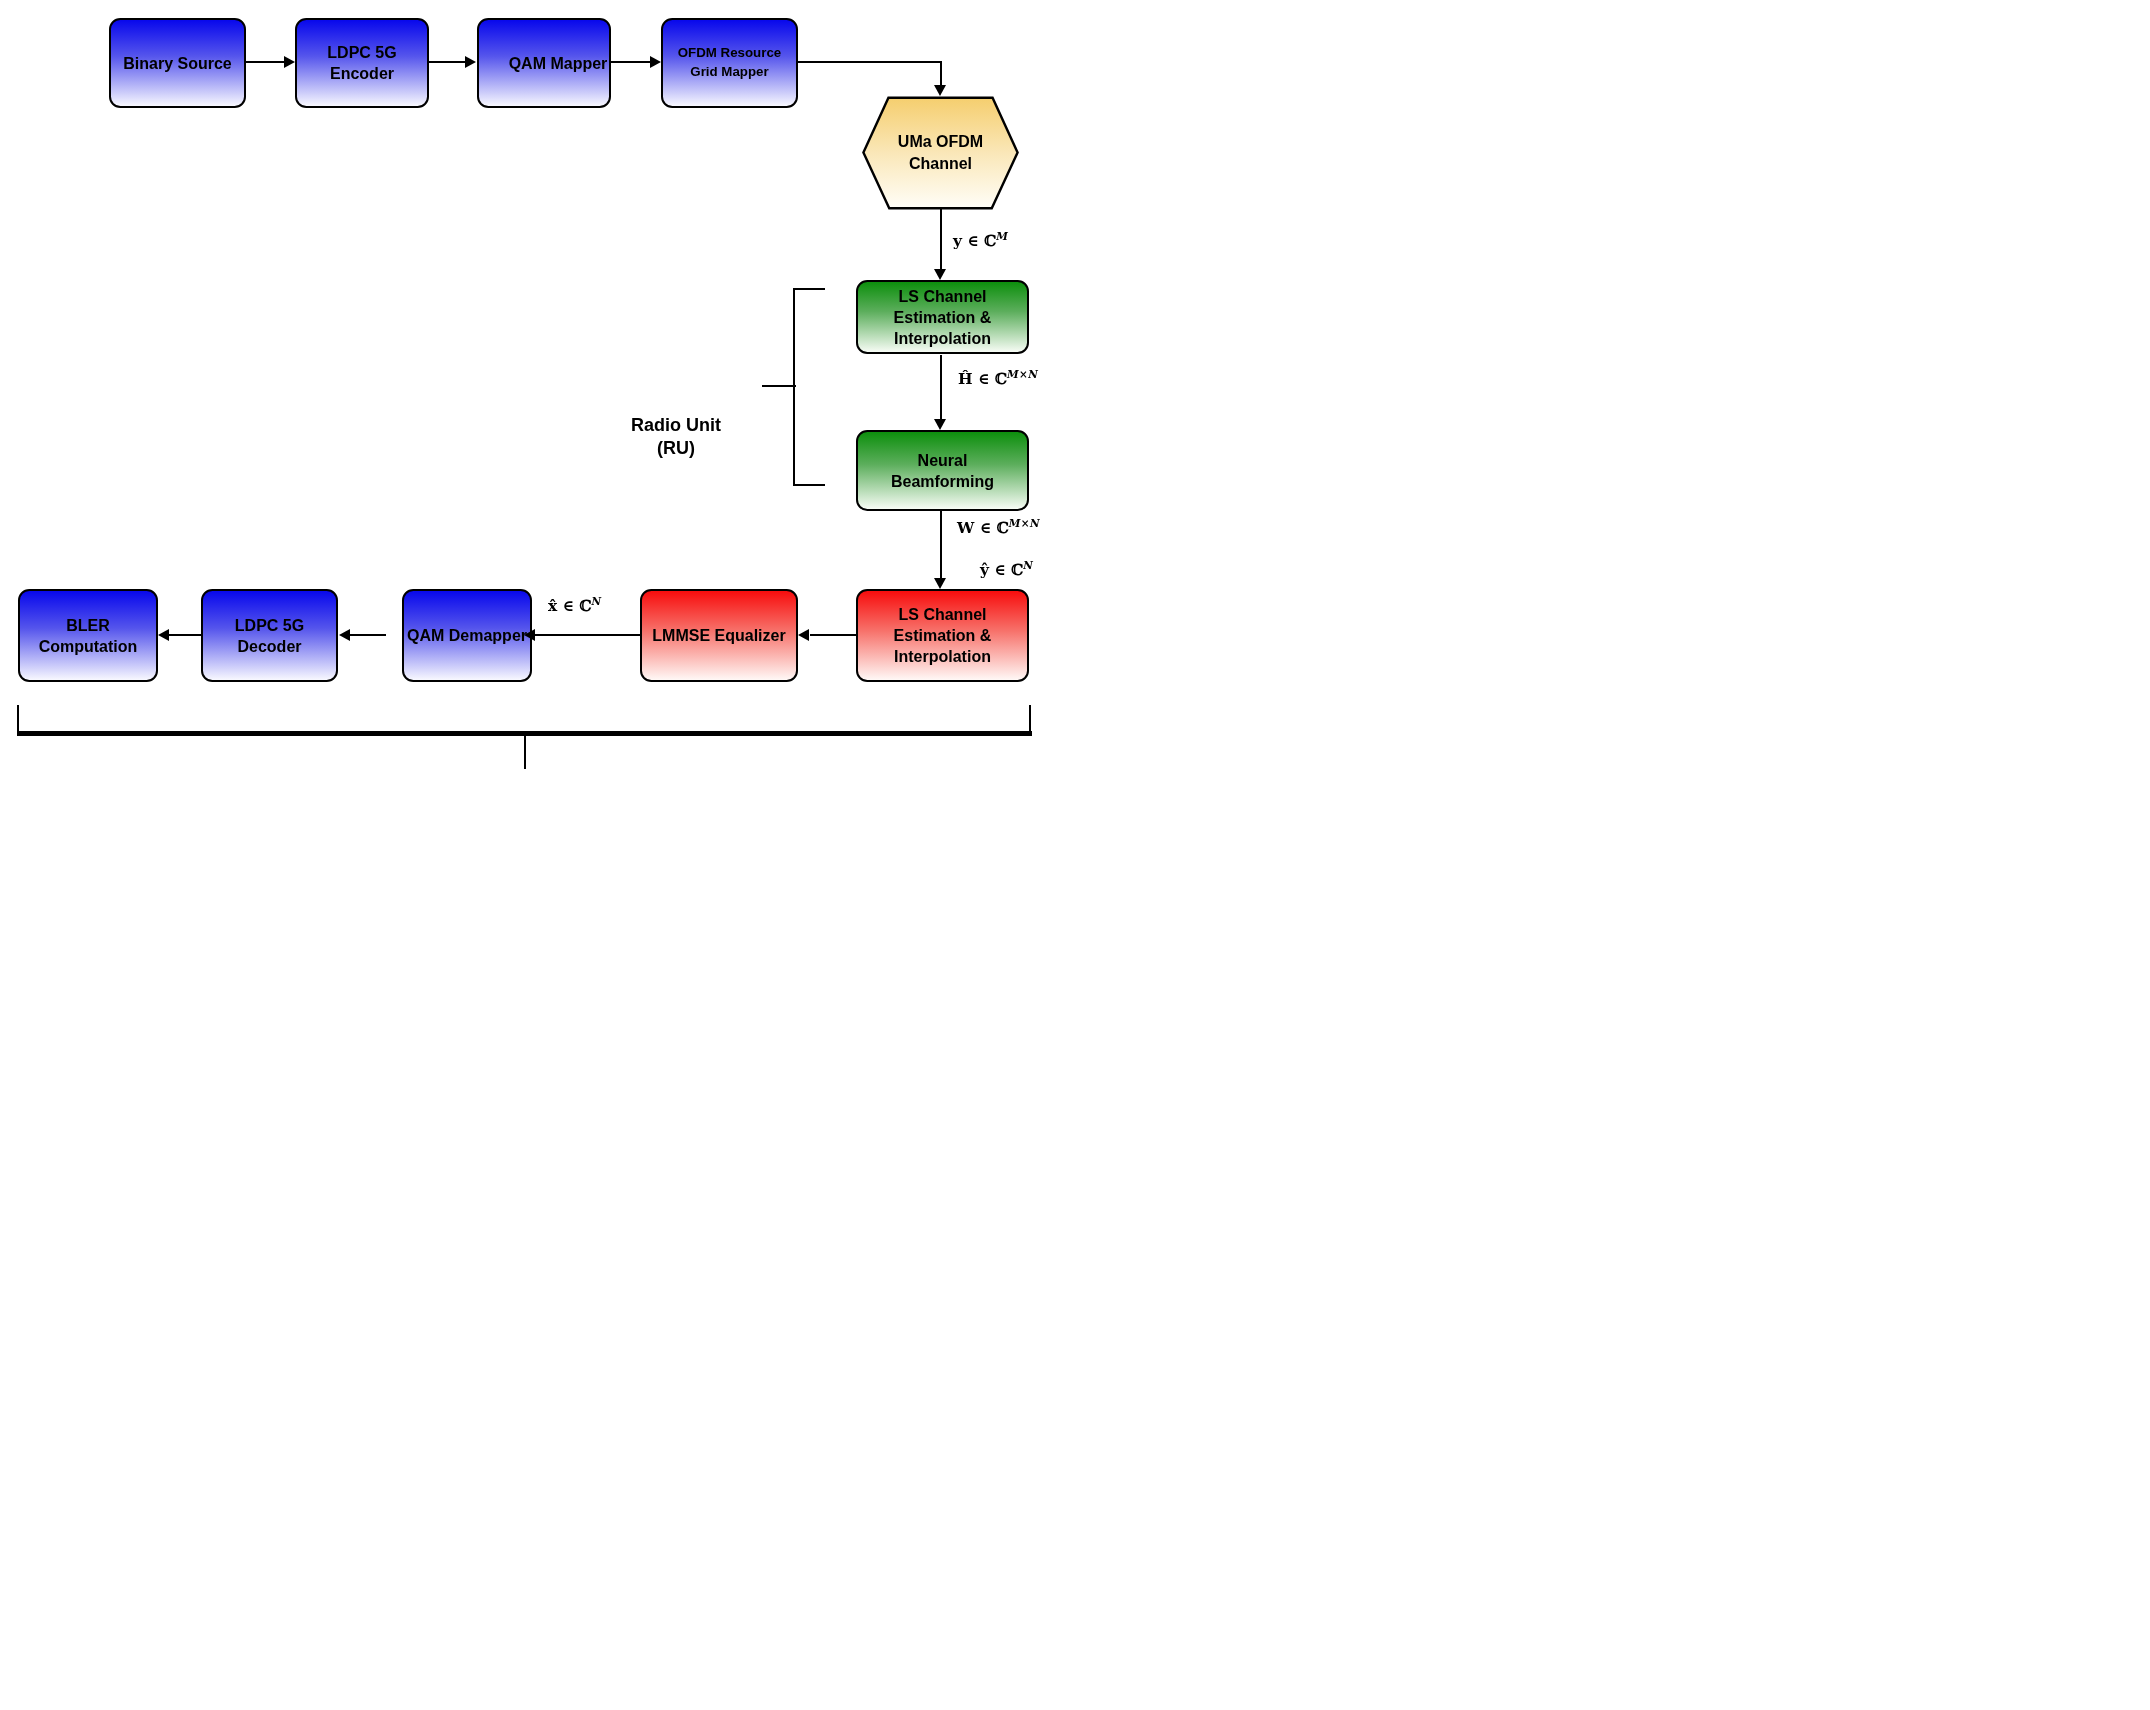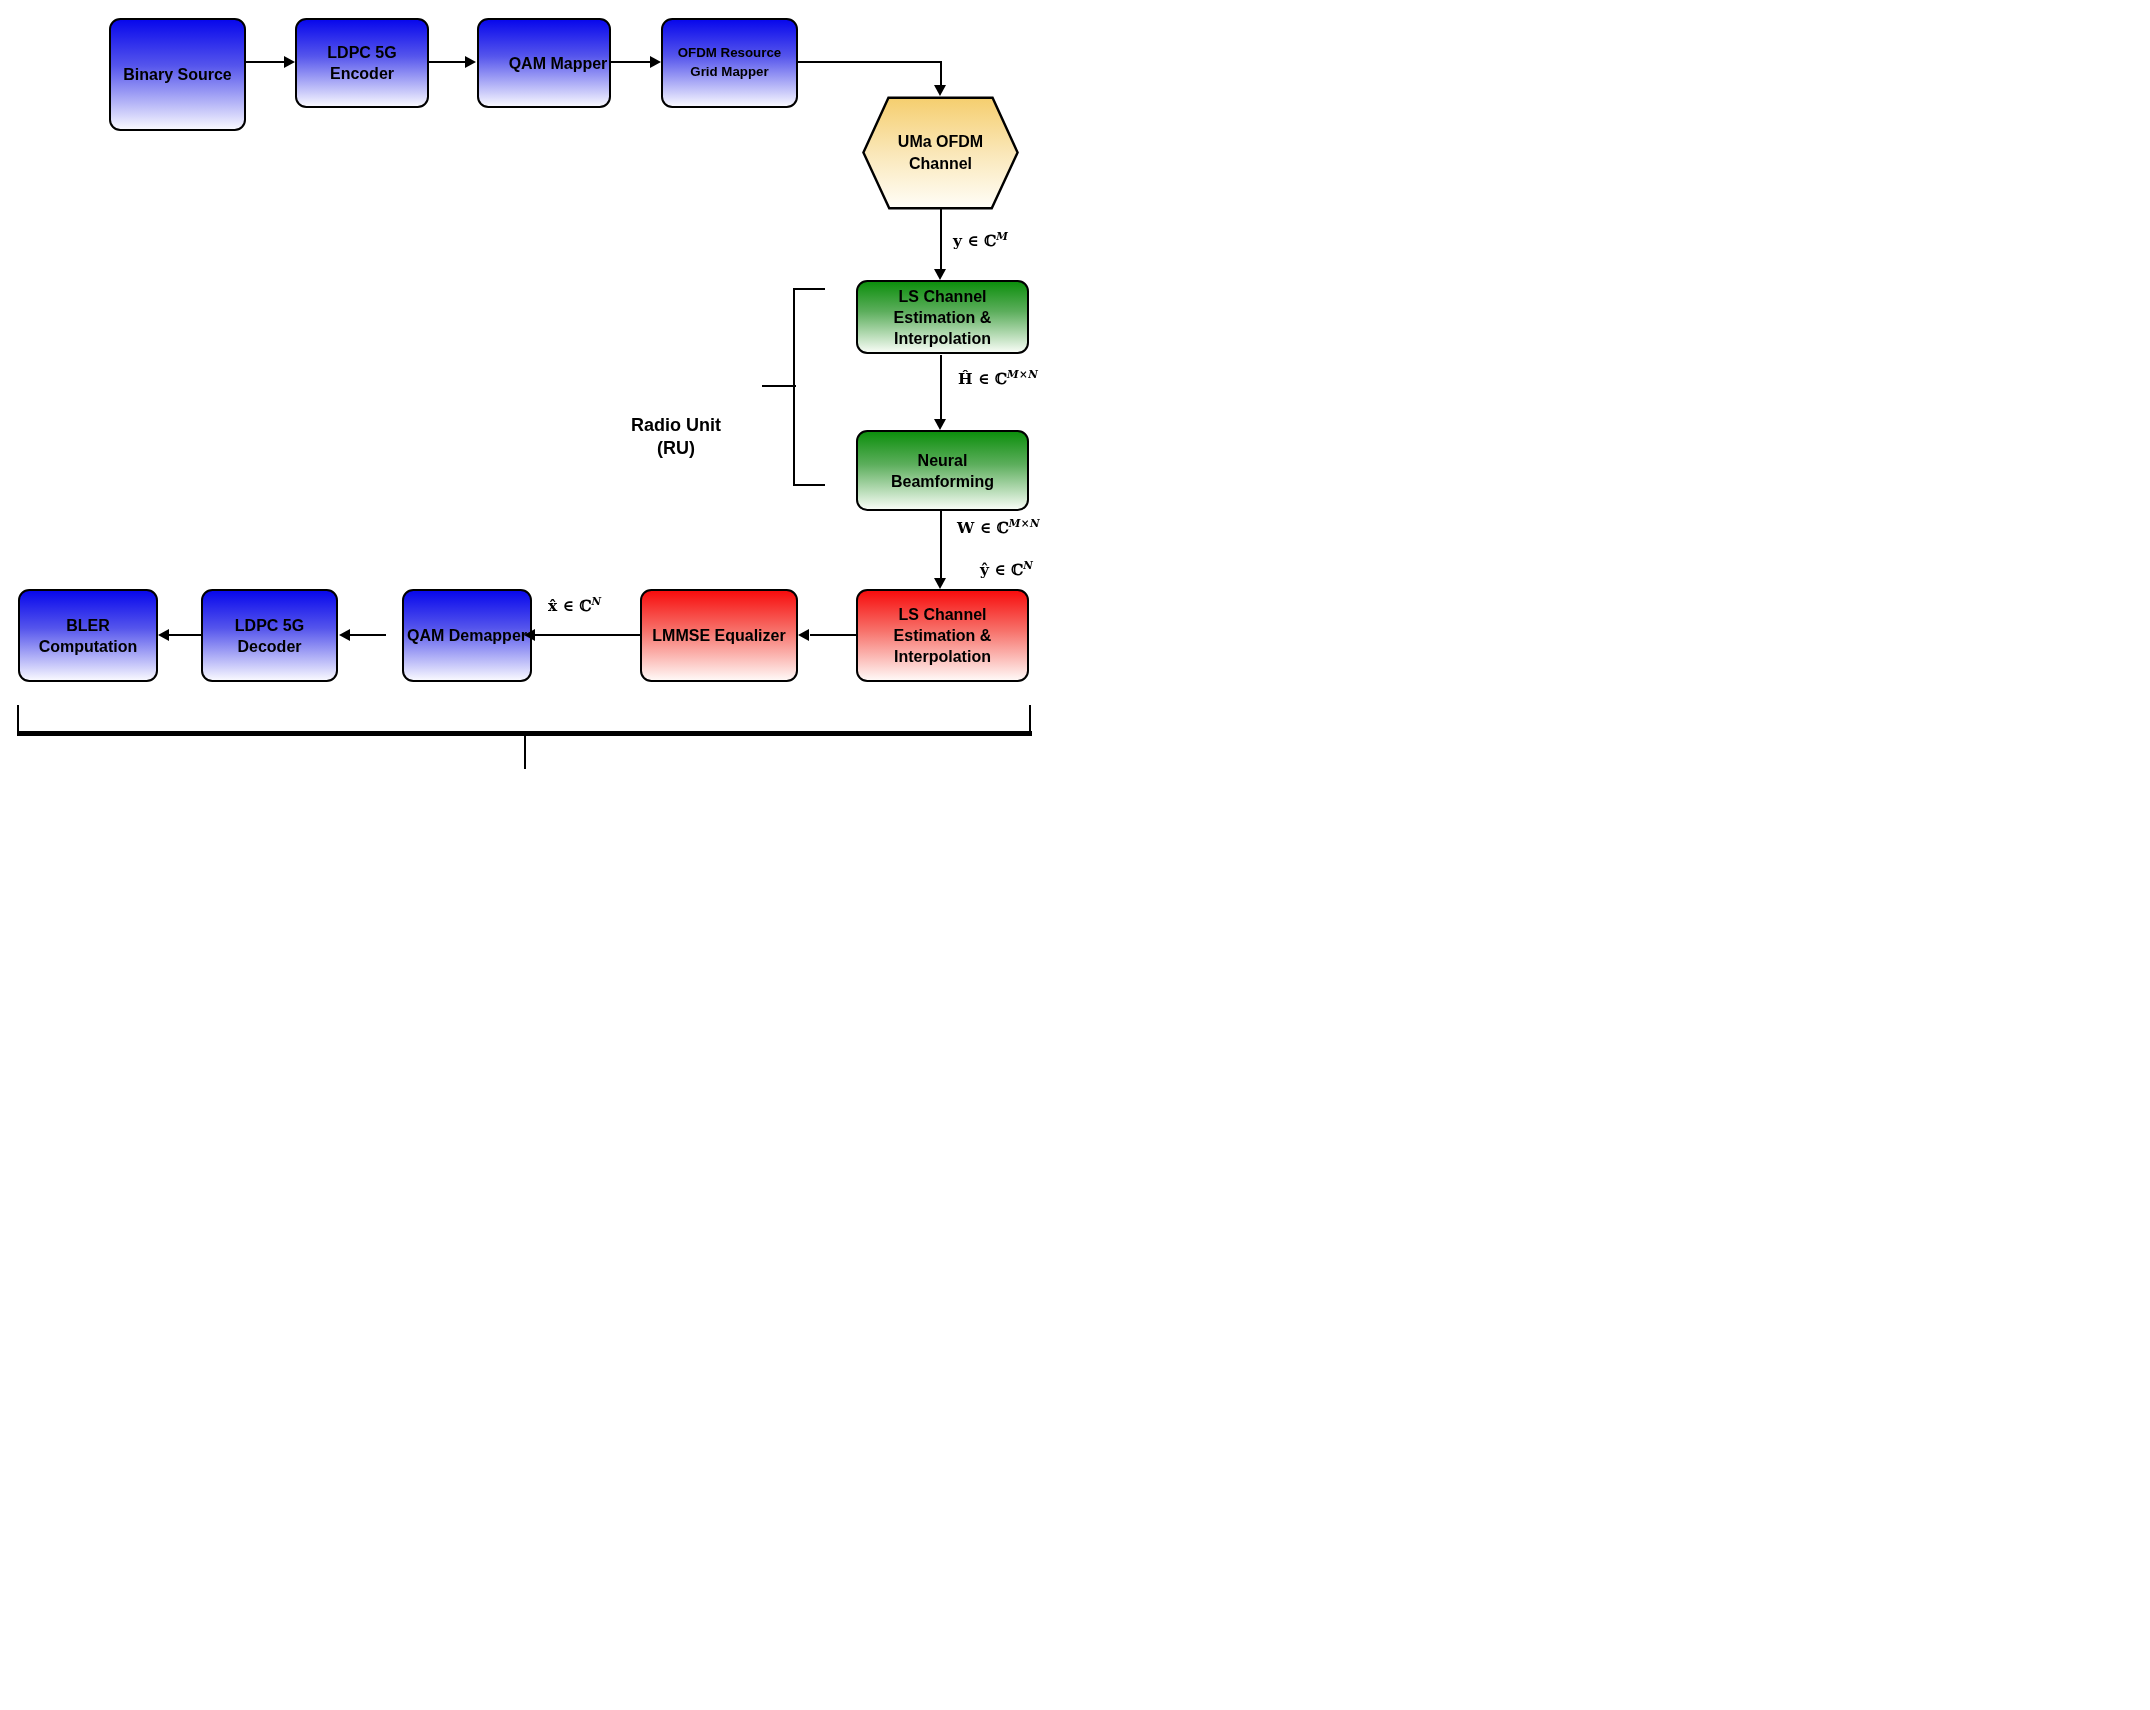--- a/index.html
+++ b/index.html
@@ -36,21 +36,21 @@
   .seclabel{
     position:absolute;text-align:center;font-weight:bold;color:#000;
     font-size:18px;line-height:23.4px;white-space:pre-line;
   }
 </style>
 </head>
 <body>
 
 <div class="canvas">
 
-  <div class="block blue" style="left:109px;top:18px;width:137px;height:113px;">Binary Source</div>
+  <div class="block blue" style="left:109px;top:18px;width:137px;height:90px;">Binary Source</div>
   <div class="block blue" style="left:295px;top:18px;width:134px;height:90px;">LDPC 5G Encoder</div>
   <div class="block blue" style="left:477px;top:18px;width:134px;height:90px;padding-left:28px;">QAM Mapper</div>
   <div class="block blue small-text" style="left:661px;top:18px;width:137px;height:90px;">OFDM Resource
 Grid Mapper</div>
 
   <div class="hline" style="left:246px;top:61px;width:39px;height:2.4px;"></div>
   <div class="ah right" style="left:284px;top:56px;"></div>
   <div class="hline" style="left:429px;top:61px;width:36px;height:2.4px;"></div>
   <div class="ah right" style="left:465px;top:56px;"></div>
   <div class="hline" style="left:611px;top:61px;width:39px;height:2.4px;"></div>

